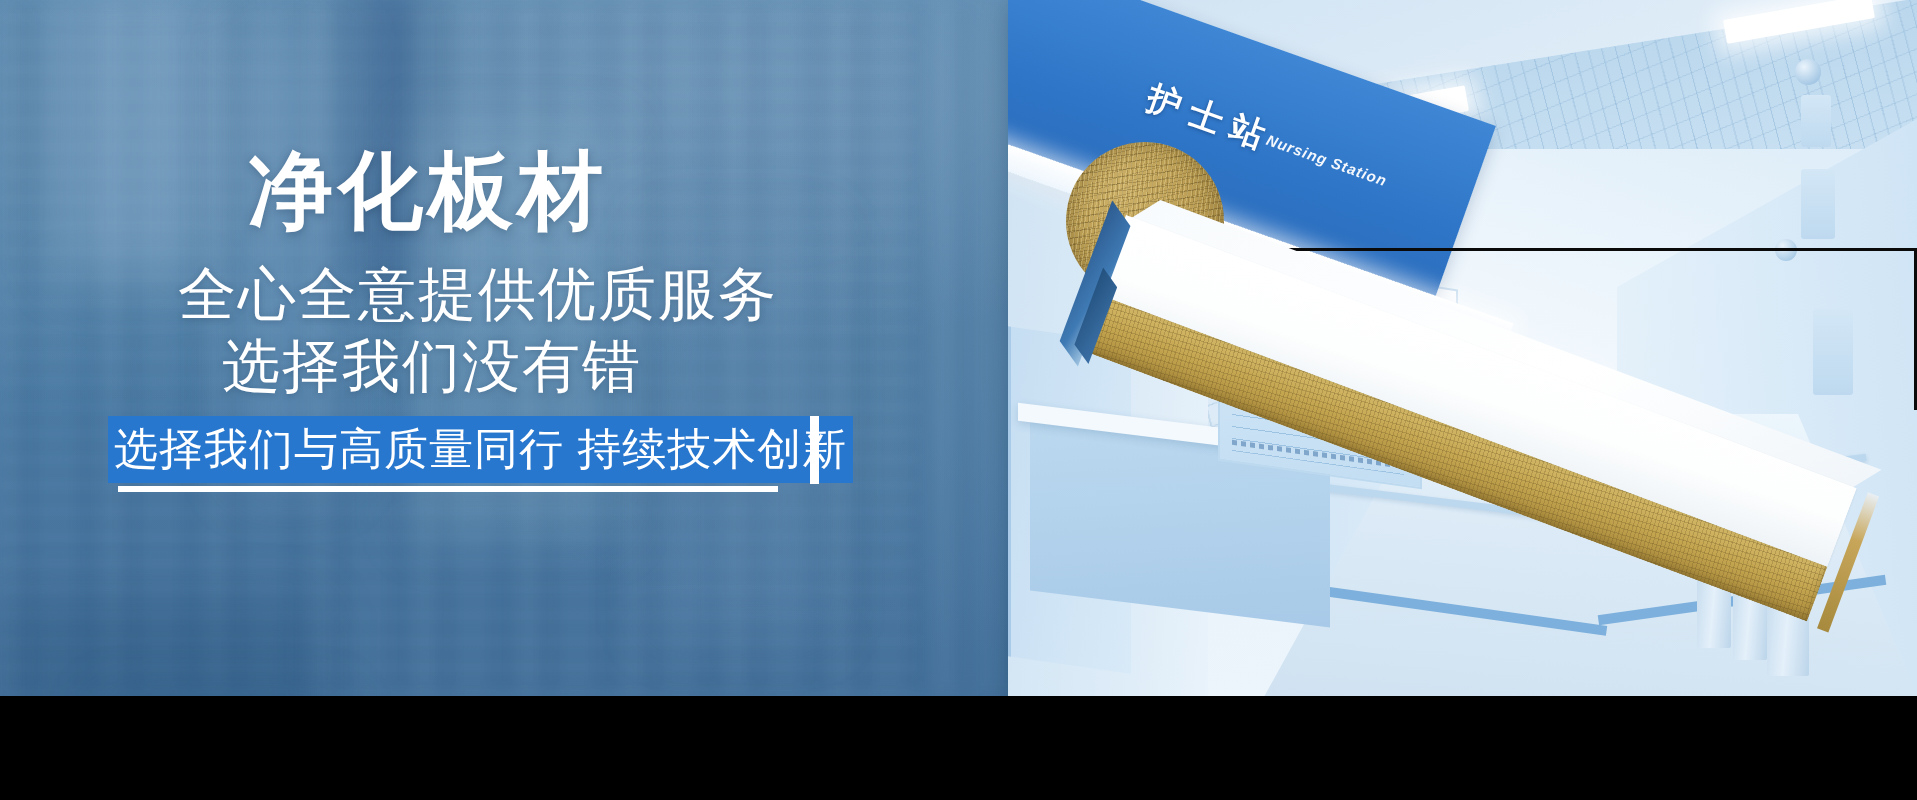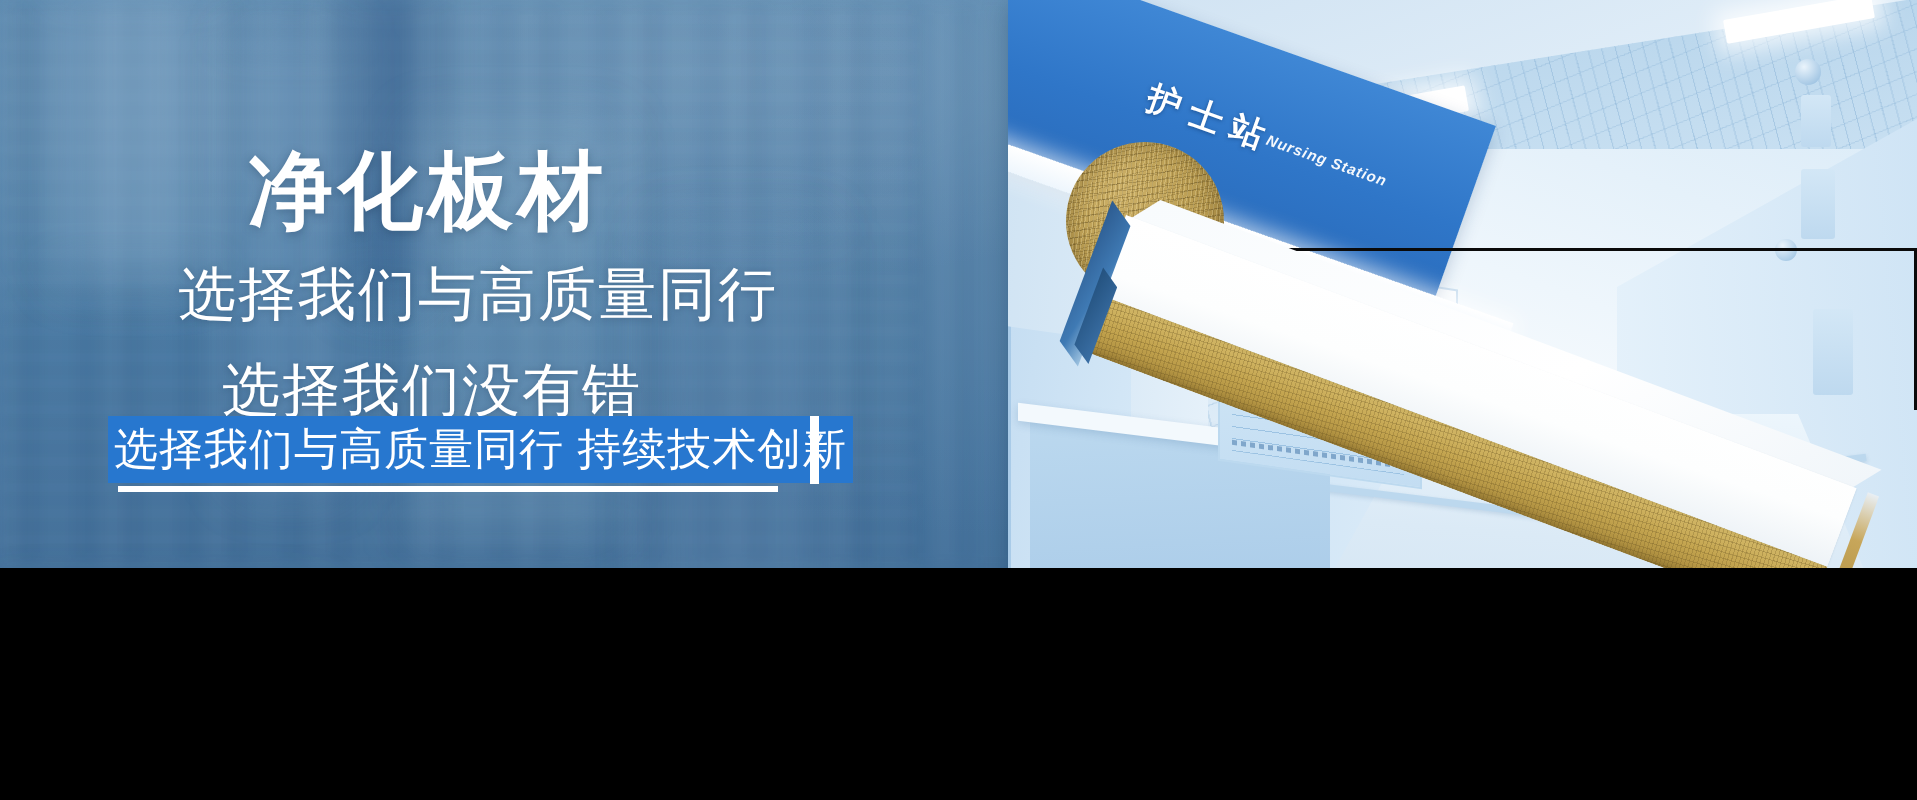--- a/index.html
+++ b/index.html
@@ -7,21 +7,21 @@
     padding: 0;
     background: #000;
   }
   body {
     font-family: "Liberation Sans", "DejaVu Sans", sans-serif;
   }
 
   #banner {
     position: relative;
     width: 1917px;
-    height: 568px;
+    height: 696px;
     overflow: hidden;
     background: #be185d;
   }
 
   
   .bg-base {
     position: absolute;
     inset: 0;
     background:
       radial-gradient(ellipse 55% 60% at 12% 18%, rgba(104,146,181,0.85) 0%, rgba(104,146,181,0) 70%),
@@ -117,21 +117,21 @@
   .sub-line {
     position: absolute;
     font-size: 58px;
     line-height: 1;
     font-weight: 400;
     letter-spacing: 2px;
     white-space: nowrap;
     text-shadow: 0 1px 6px rgba(20,48,76,0.28);
   }
   .sub-1 { left: 178px; top: 265px; }
-  .sub-2 { left: 222px; top: 337px; margin-top: 24px; }
+  .sub-2 { left: 222px; top: 337px; }
 
   .tagline-wrap {
     position: absolute;
     left: 108px;
     top: 416px;
     width: 710px;
   }
   .tagline-bar {
     display: inline-block;
     background: #2777cf;
@@ -509,21 +509,21 @@
   <div class="bg-blob blob-e"></div>
   <div class="bg-blob blob-f"></div>
   <div class="bg-blob blob-g"></div>
   <div class="bg-topright"></div>
   <div class="bg-green"></div>
 
   <div class="text-block">
 
     <div class="headline">净化板材</div>
 
-    <div class="sub-line sub-1">选择我们与高质量同行</div>
+    <div class="sub-line sub-1">全心全意提供优质服务</div>
 
     <div class="sub-line sub-2">选择我们没有错</div>
 
     <div class="tagline-wrap">
       <span class="tagline-bar">选择我们与高质量同行 持续技术创新</span>
       <span class="tagline-caret"></span>
       <span class="tagline-underline"></span>
     </div>
 
   </div>

